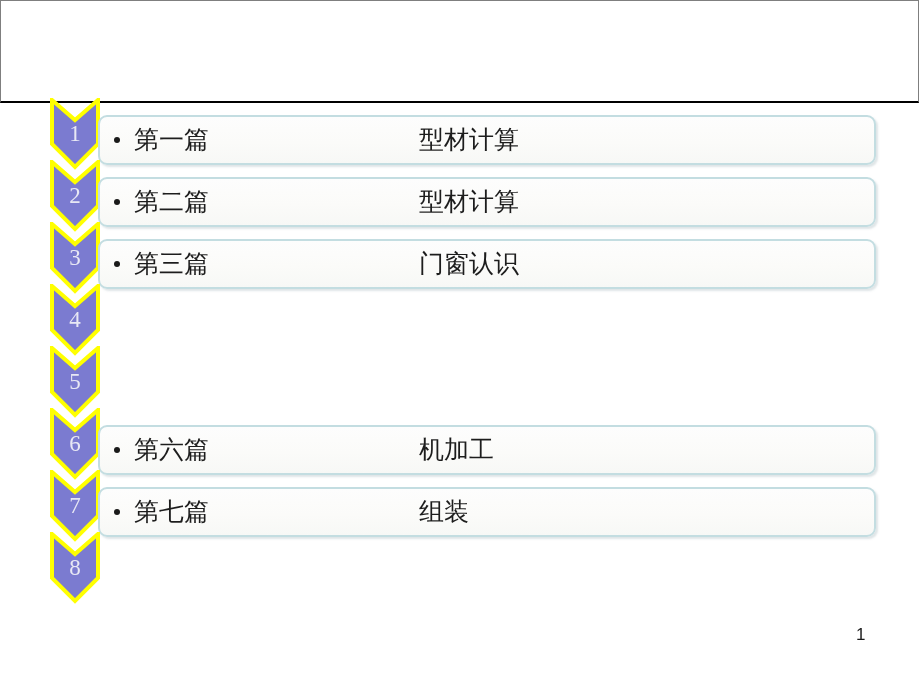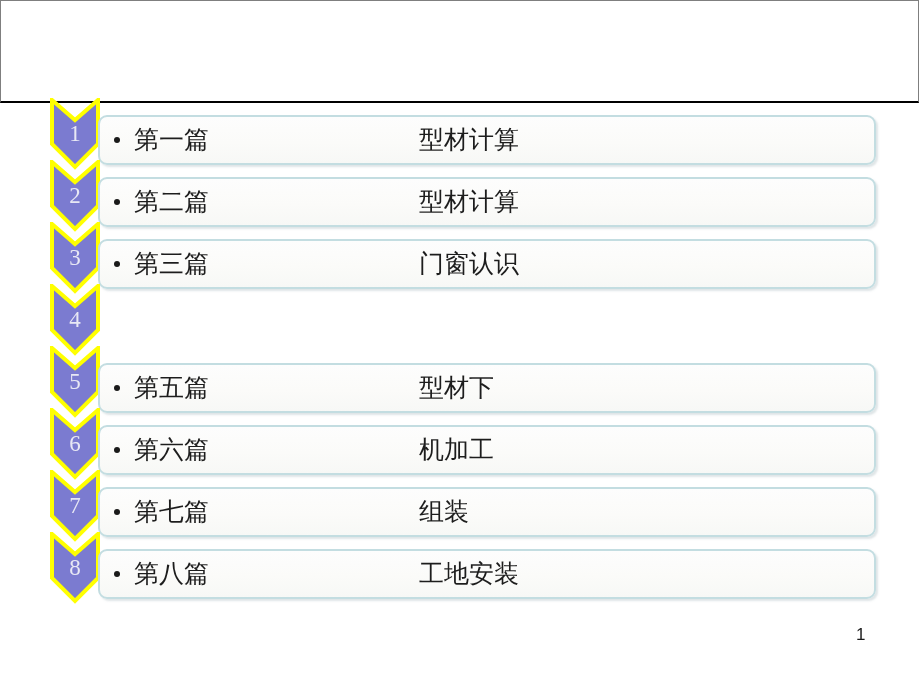--- a/index.html
+++ b/index.html
@@ -205,27 +205,20 @@
     </div>
   </div>
 
   <div class="agenda-row" style="top:248px;">
     <div class="chevron">
       <svg viewBox="0 0 50 72" preserveAspectRatio="none">
         <polygon points="2,2 25,22 48,2 48,46 25,69 2,46" fill="#7b7bd0" stroke="#ffff00" stroke-width="4" stroke-linejoin="miter"></polygon>
       </svg>
       <div class="chevron-number">5</div>
     </div>
-    <div class="bar">
-      <div class="bar-inner">
-        <span class="bullet"></span>
-        <span class="col-part">第五篇</span>
-        <span class="col-topic">型材下</span>
-      </div>
-    </div>
   </div>
 
   <div class="agenda-row" style="top:310px;">
     <div class="chevron">
       <svg viewBox="0 0 50 72" preserveAspectRatio="none">
         <polygon points="2,2 25,22 48,2 48,46 25,69 2,46" fill="#7b7bd0" stroke="#ffff00" stroke-width="4" stroke-linejoin="miter"></polygon>
       </svg>
       <div class="chevron-number">6</div>
     </div>
     <div class="bar">
@@ -253,24 +246,17 @@
     </div>
   </div>
 
   <div class="agenda-row" style="top:434px;">
     <div class="chevron">
       <svg viewBox="0 0 50 72" preserveAspectRatio="none">
         <polygon points="2,2 25,22 48,2 48,46 25,69 2,46" fill="#7b7bd0" stroke="#ffff00" stroke-width="4" stroke-linejoin="miter"></polygon>
       </svg>
       <div class="chevron-number">8</div>
     </div>
-    <div class="bar">
-      <div class="bar-inner">
-        <span class="bullet"></span>
-        <span class="col-part">第八篇</span>
-        <span class="col-topic">工地安装</span>
-      </div>
-    </div>
   </div>
 
 </div>
 
 <div id="page-number">1</div>
 
 </body></html>

